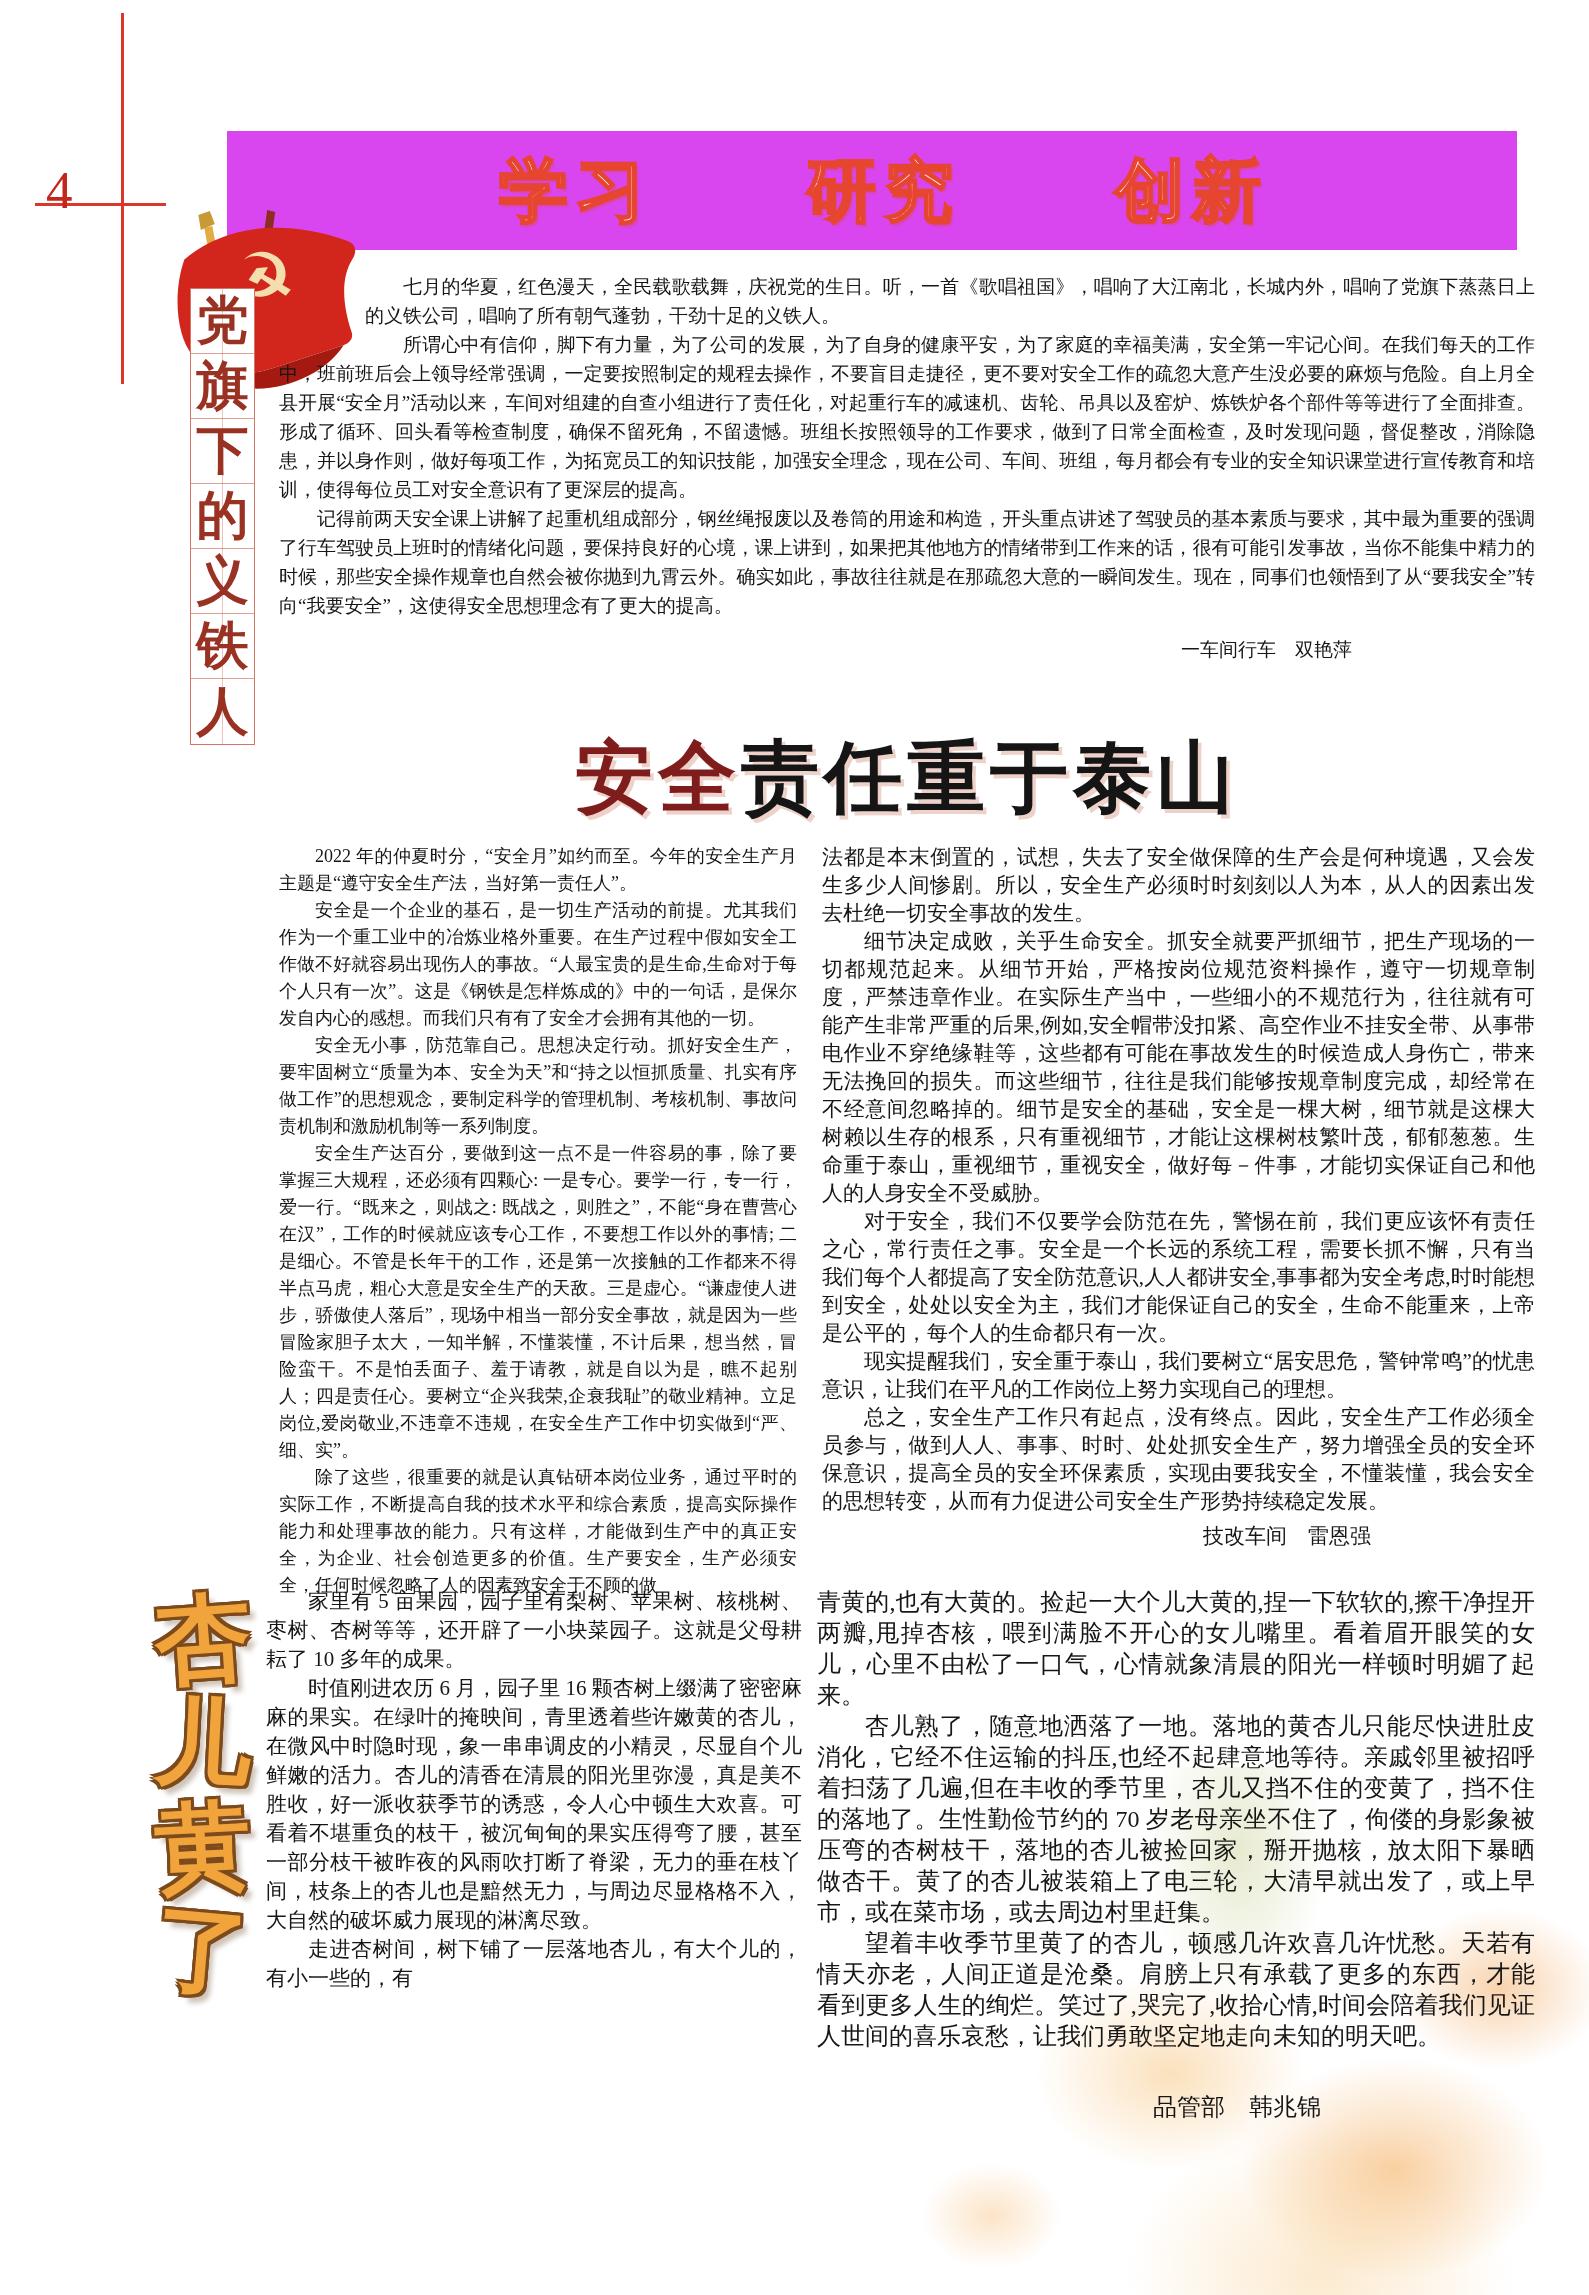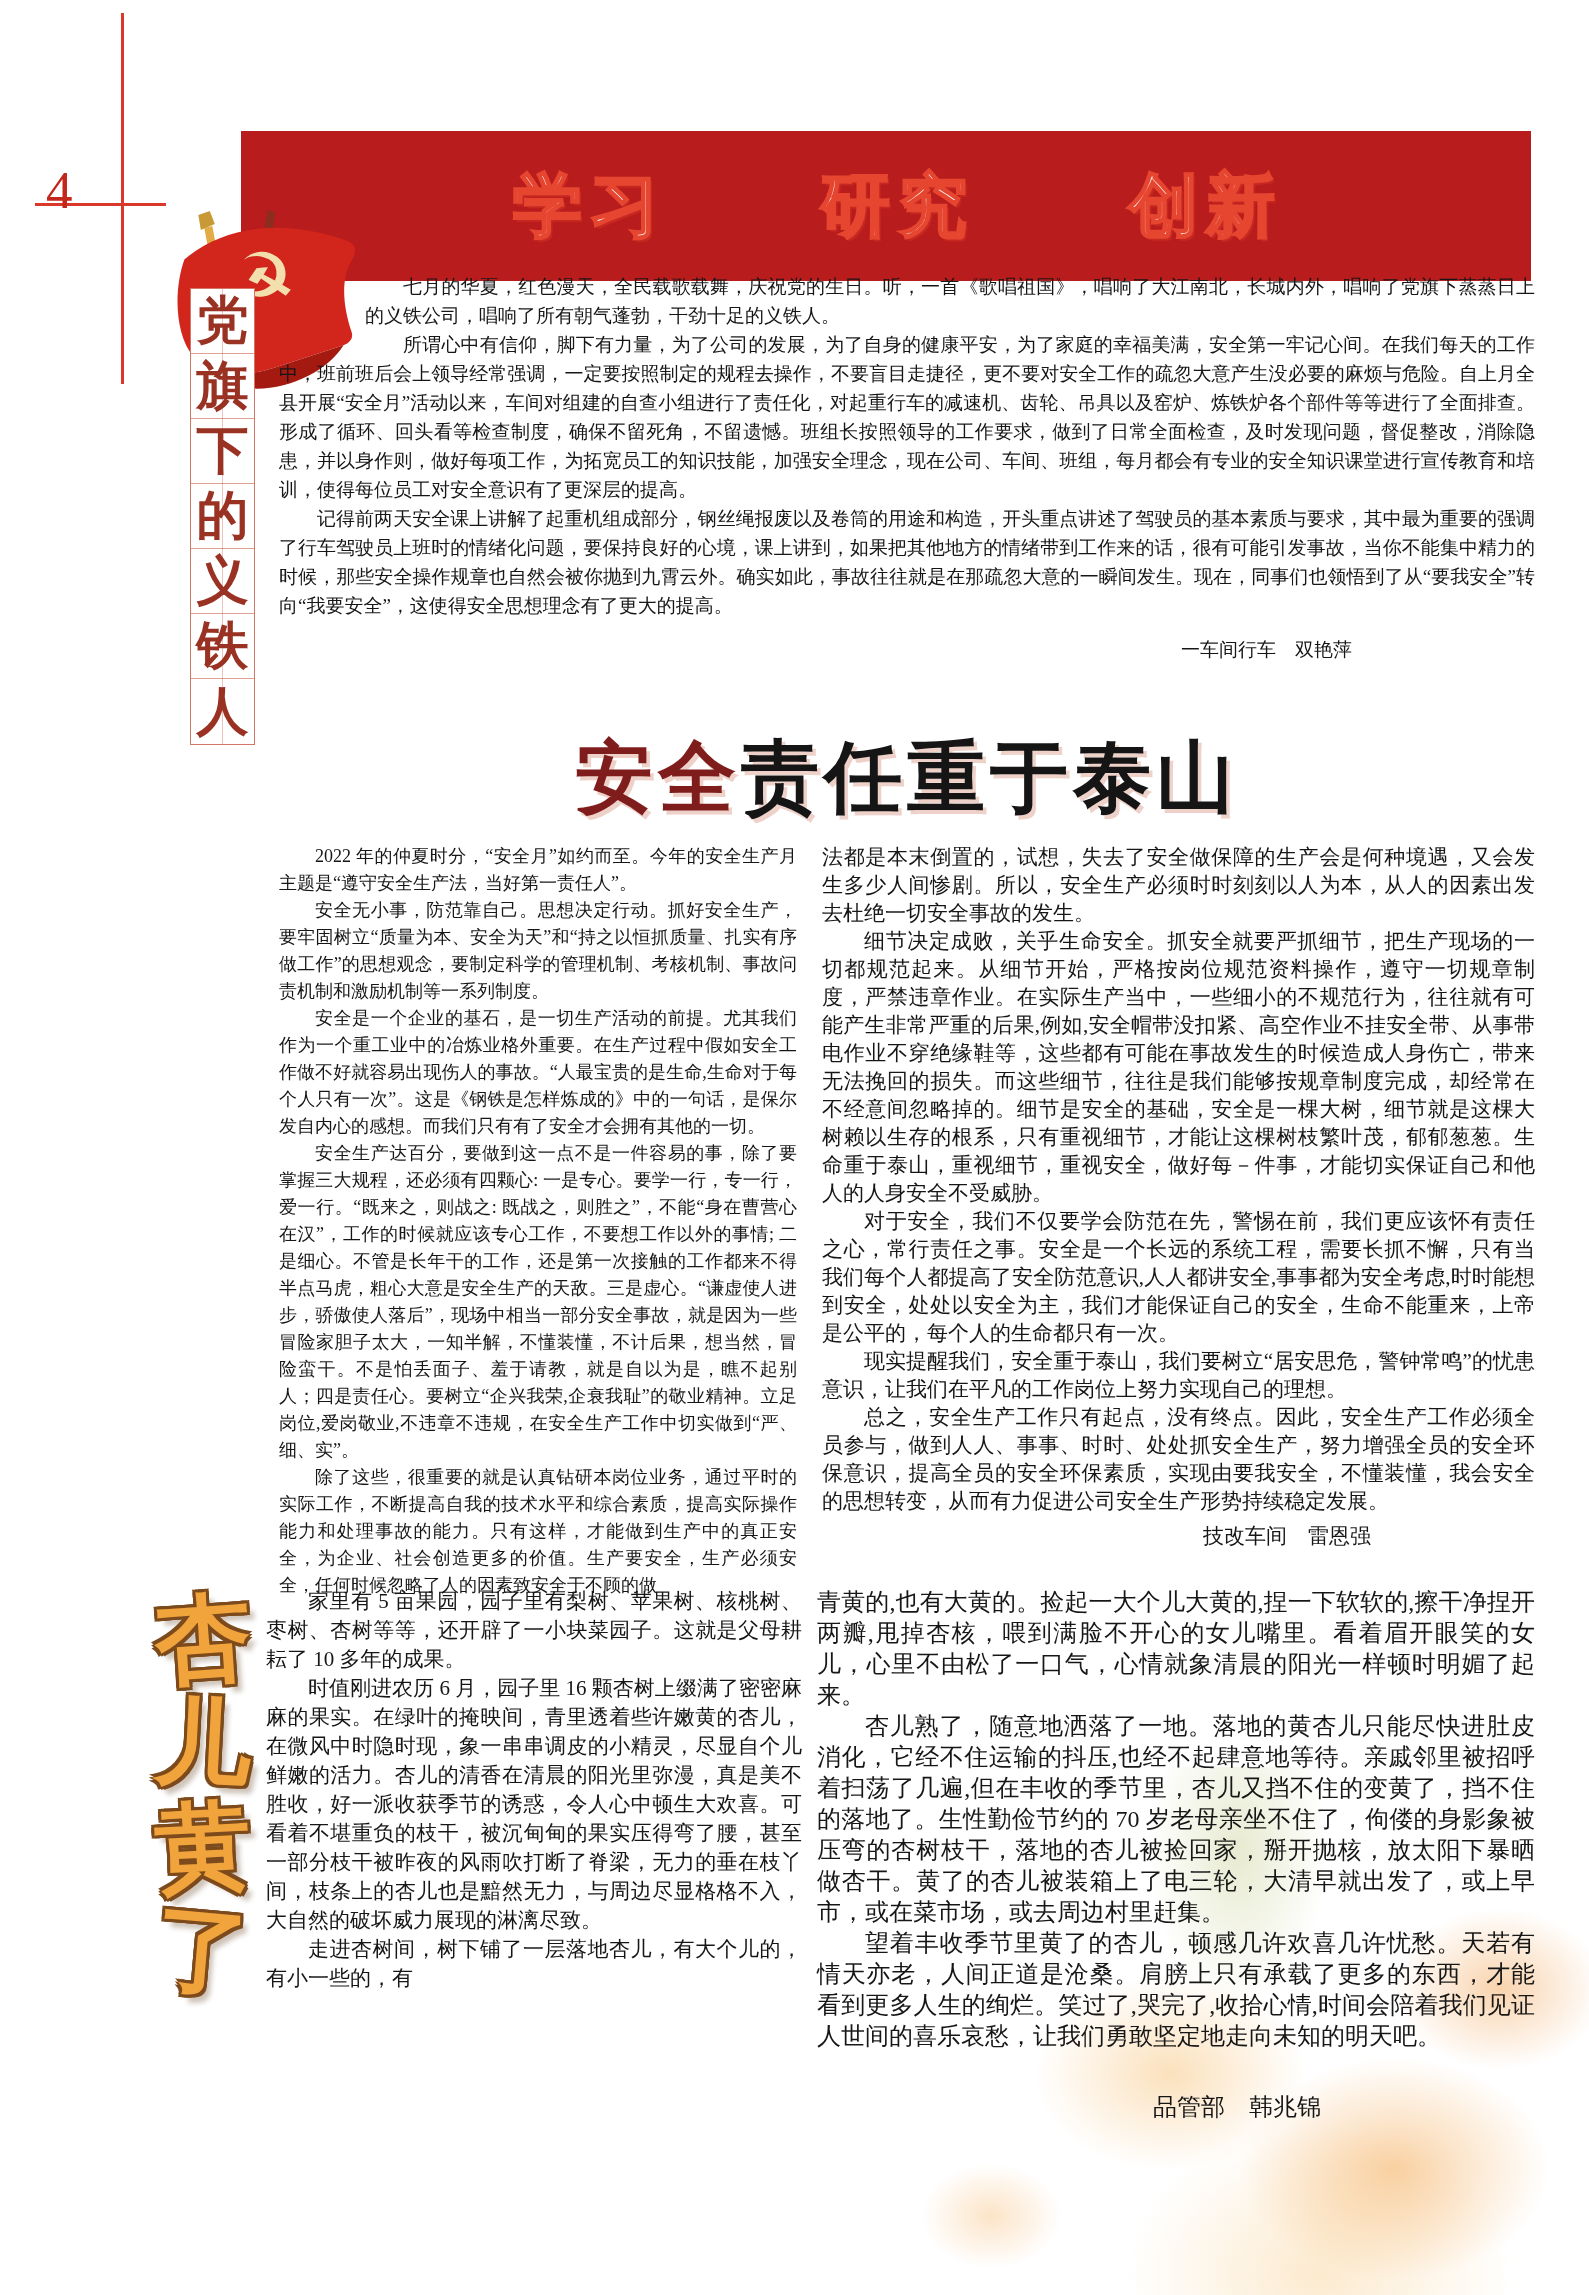--- a/index.html
+++ b/index.html
@@ -5,21 +5,21 @@
   html,body{margin:0;padding:0;background:#ffffff;}
   .page{position:relative;width:1589px;height:2295px;background:#fff;overflow:hidden;
         font-family:"Liberation Serif","DejaVu Serif",serif;color:#161616;}
 
   
   .crop-v{position:absolute;left:121px;top:13px;width:2.5px;height:371px;background:#da382a;}
   .crop-h{position:absolute;left:35px;top:203px;width:131px;height:2.5px;background:#da382a;}
   .page-number{position:absolute;left:46px;top:160px;font-size:53px;color:#c3271c;}
 
   
-  .banner{position:absolute;left:241px;top:131px;width:1290px;height:150px;background:#b91c1c;}
+  .banner{position:absolute;left:227px;top:131px;width:1290px;height:119px;background:#d946ef;}
   .banner-text{position:absolute;left:272px;top:50%;transform:translateY(-50%);
     font-family:"DejaVu Sans","Liberation Sans",sans-serif;font-size:69px;font-weight:700;
     letter-spacing:8px;color:#fffdfb;-webkit-text-stroke:2.5px #e64530;
     text-shadow:2.5px 3px 1.5px rgba(230,69,48,.35);white-space:nowrap;}
 
   
   .flag{position:absolute;left:117px;top:207px;width:252px;height:237px;}
   .flag svg{width:100%;height:100%;display:block;}
   .emblem{position:absolute;left:106px;top:36px;font-size:82px;line-height:82px;color:#f3dfae;
     font-family:"DejaVu Sans",sans-serif;transform:rotate(-8deg);}
@@ -127,22 +127,22 @@
     <p class="sig sig1">一车间行车　双艳萍</p>
   </div>
 
   <h1 class="headline">
     <span class="hl-red">安全</span><span class="hl-black">责任重于泰山</span>
   </h1>
 
   <div class="main-cols">
     <div class="col col-a">
         <p class="para">2022 年的仲夏时分，“安全月”如约而至。今年的安全生产月主题是“遵守安全生产法，当好第一责任人”。</p>
+        <p class="para">安全是一个企业的基石，是一切生产活动的前提。尤其我们作为一个重工业中的冶炼业格外重要。在生产过程中假如安全工作做不好就容易出现伤人的事故。“人最宝贵的是生命,生命对于每个人只有一次”。这是《钢铁是怎样炼成的》中的一句话，是保尔发自内心的感想。而我们只有有了安全才会拥有其他的一切。</p>
         <p class="para">安全无小事，防范靠自己。思想决定行动。抓好安全生产，要牢固树立“质量为本、安全为天”和“持之以恒抓质量、扎实有序做工作”的思想观念，要制定科学的管理机制、考核机制、事故问责机制和激励机制等一系列制度。</p>
-        <p class="para">安全是一个企业的基石，是一切生产活动的前提。尤其我们作为一个重工业中的冶炼业格外重要。在生产过程中假如安全工作做不好就容易出现伤人的事故。“人最宝贵的是生命,生命对于每个人只有一次”。这是《钢铁是怎样炼成的》中的一句话，是保尔发自内心的感想。而我们只有有了安全才会拥有其他的一切。</p>
         <p class="para">安全生产达百分，要做到这一点不是一件容易的事，除了要掌握三大规程，还必须有四颗心: 一是专心。要学一行，专一行，爱一行。“既来之，则战之: 既战之，则胜之”，不能“身在曹营心在汉”，工作的时候就应该专心工作，不要想工作以外的事情; 二是细心。不管是长年干的工作，还是第一次接触的工作都来不得半点马虎，粗心大意是安全生产的天敌。三是虚心。“谦虚使人进步，骄傲使人落后”，现场中相当一部分安全事故，就是因为一些冒险家胆子太大，一知半解，不懂装懂，不计后果，想当然，冒险蛮干。不是怕丢面子、羞于请教，就是自以为是，瞧不起别人；四是责任心。要树立“企兴我荣,企衰我耻”的敬业精神。立足岗位,爱岗敬业,不违章不违规，在安全生产工作中切实做到“严、细、实”。</p>
         <p class="para">除了这些，很重要的就是认真钻研本岗位业务，通过平时的实际工作，不断提高自我的技术水平和综合素质，提高实际操作能力和处理事故的能力。只有这样，才能做到生产中的真正安全，为企业、社会创造更多的价值。生产要安全，生产必须安全，任何时候忽略了人的因素致安全于不顾的做</p>
       </div>
     <div class="col col-b">
       <div>
           <p class="para cont">法都是本末倒置的，试想，失去了安全做保障的生产会是何种境遇，又会发生多少人间惨剧。所以，安全生产必须时时刻刻以人为本，从人的因素出发去杜绝一切安全事故的发生。</p>
           <p class="para">细节决定成败，关乎生命安全。抓安全就要严抓细节，把生产现场的一切都规范起来。从细节开始，严格按岗位规范资料操作，遵守一切规章制度，严禁违章作业。在实际生产当中，一些细小的不规范行为，往往就有可能产生非常严重的后果,例如,安全帽带没扣紧、高空作业不挂安全带、从事带电作业不穿绝缘鞋等，这些都有可能在事故发生的时候造成人身伤亡，带来无法挽回的损失。而这些细节，往往是我们能够按规章制度完成，却经常在不经意间忽略掉的。细节是安全的基础，安全是一棵大树，细节就是这棵大树赖以生存的根系，只有重视细节，才能让这棵树枝繁叶茂，郁郁葱葱。生命重于泰山，重视细节，重视安全，做好每－件事，才能切实保证自己和他人的人身安全不受威胁。</p>
           <p class="para">对于安全，我们不仅要学会防范在先，警惕在前，我们更应该怀有责任之心，常行责任之事。安全是一个长远的系统工程，需要长抓不懈，只有当我们每个人都提高了安全防范意识,人人都讲安全,事事都为安全考虑,时时能想到安全，处处以安全为主，我们才能保证自己的安全，生命不能重来，上帝是公平的，每个人的生命都只有一次。</p>
           <p class="para">现实提醒我们，安全重于泰山，我们要树立“居安思危，警钟常鸣”的忧患意识，让我们在平凡的工作岗位上努力实现自己的理想。</p>
           <p class="para">总之，安全生产工作只有起点，没有终点。因此，安全生产工作必须全员参与，做到人人、事事、时时、处处抓安全生产，努力增强全员的安全环保意识，提高全员的安全环保素质，实现由要我安全，不懂装懂，我会安全的思想转变，从而有力促进公司安全生产形势持续稳定发展。</p>

